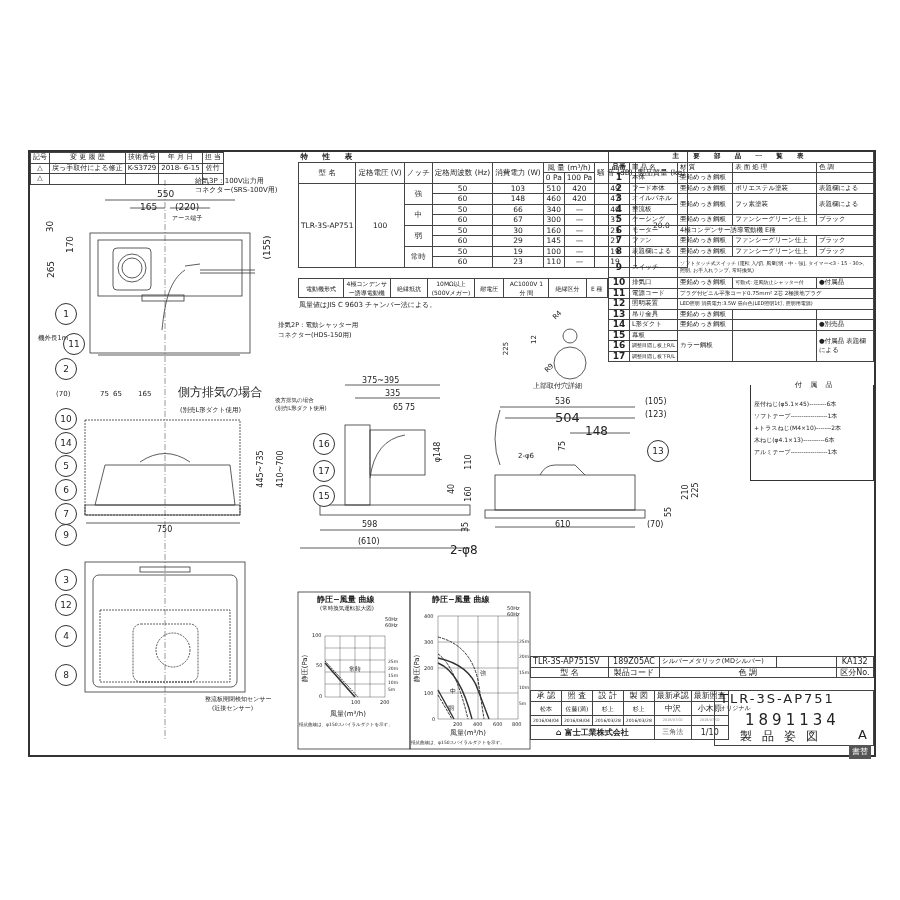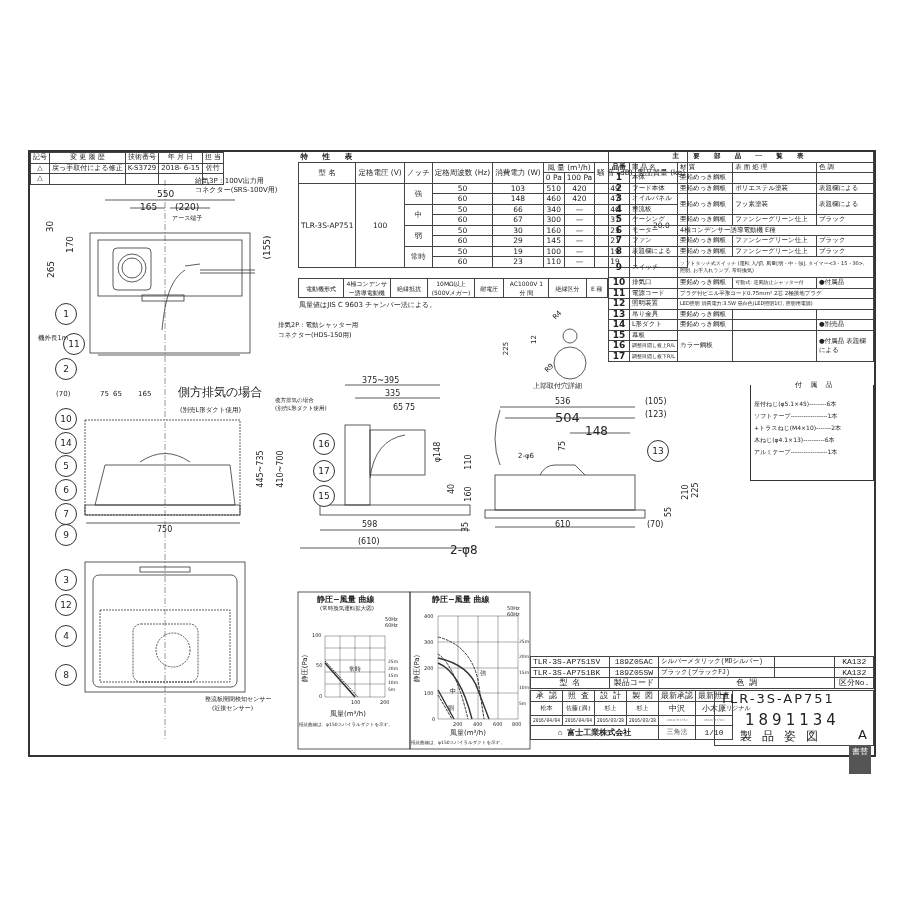--- a/index.html
+++ b/index.html
@@ -7,22 +7,22 @@
   .frame{position:absolute;left:28px;top:150px;width:848px;height:607px;border:2px solid #333;box-sizing:border-box;}
   svg{position:absolute;left:0;top:0;}
   .t{position:absolute;font-size:7px;line-height:1;white-space:nowrap;color:#222;}
   table{border-collapse:collapse;position:absolute;font-size:7px;}
   td{border:1px solid #444;padding:0 2px;height:9.5px;line-height:9px;white-space:nowrap;text-align:center;}
   .spec td{font-size:7.5px;}
   .parts td{font-size:6.5px;text-align:left;}
   .parts td.no{font-weight:bold;font-size:9px;text-align:center;width:16px;}
   .hdr{font-weight:bold;letter-spacing:6px;margin-top:8px;}
   .circ{position:absolute;width:20px;height:20px;border:1px solid #333;border-radius:50%;font-size:9px;text-align:center;line-height:20px;background:#fff;}
-  .title-box td{font-size:8px;font-family:Liberation Mono, monospace;}
-  .stamp{position:absolute;left:849px;top:745px;width:22px;height:29px;background:#555;color:#fff;font-size:8px;text-align:center;line-height:14px;}
+  .title-box td{font-size:8px;}
+  .stamp{position:absolute;left:849px;top:745px;width:22px;height:14px;background:#555;color:#fff;font-size:8px;text-align:center;line-height:14px;}
   .acc{position:absolute;left:750px;top:385px;width:122px;height:95px;border:1px solid #333;border-top:none;}
   .acc .row{font-size:6px;margin:3px 0 0 3px;white-space:nowrap;}
 </style>
 </head>
 <body>
 
 <div class="frame"></div>
 
 <table style="left:30px;top:152px;width:158px;">
   <tbody>
@@ -489,27 +489,20 @@
 <table class="title-box" style="left:530px;top:656px;width:344px;">
   <tbody>
       <tr>
         <td style="text-align:left">TLR-3S-AP751SV</td>
         <td>189Z05AC</td>
         <td style="text-align:left;font-size:6.5px">シルバーメタリック(MDシルバー)</td>
         <td style="width:55px"></td>
         <td>KA132</td>
       </tr>
   <tr>
-        <td style="text-align:left">TLR-3S-AP751BK</td>
-        <td>189Z05SW</td>
-        <td style="text-align:left;font-size:6.5px">ブラック(ブラックFJ)</td>
-        <td></td>
-        <td>KA132</td>
-      </tr>
-  <tr>
         <td>型 名</td>
         <td>製品コード</td>
         <td colspan="2">色 調</td>
         <td>区分No.</td>
       </tr>
 </tbody>
   </table>
 
 <table class="title-box" style="left:530px;top:690px;width:184px;font-size:5px">
   <tbody>

